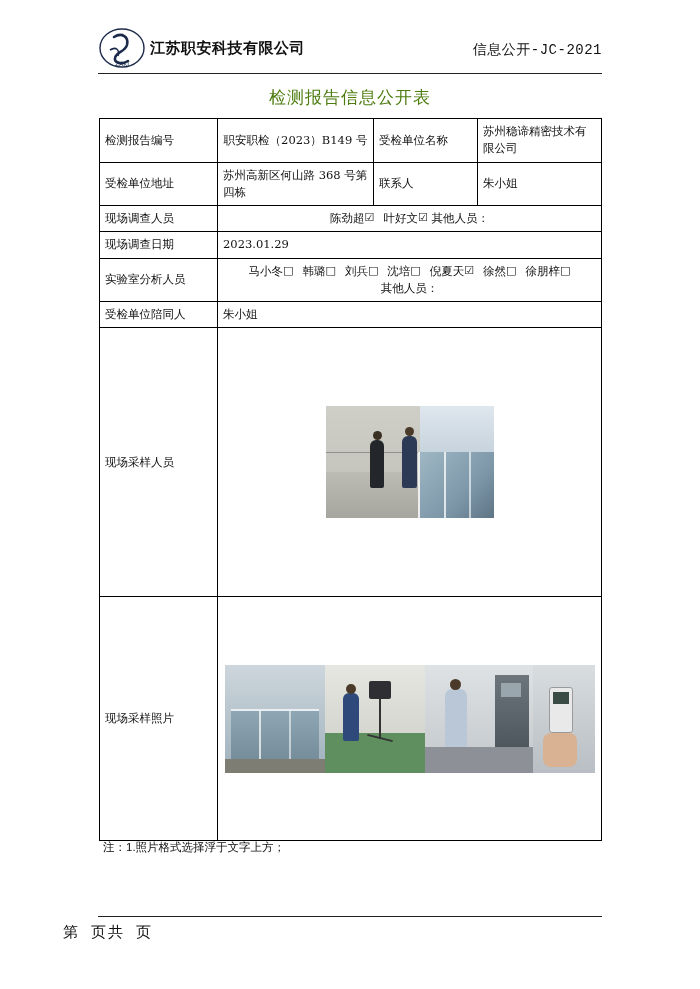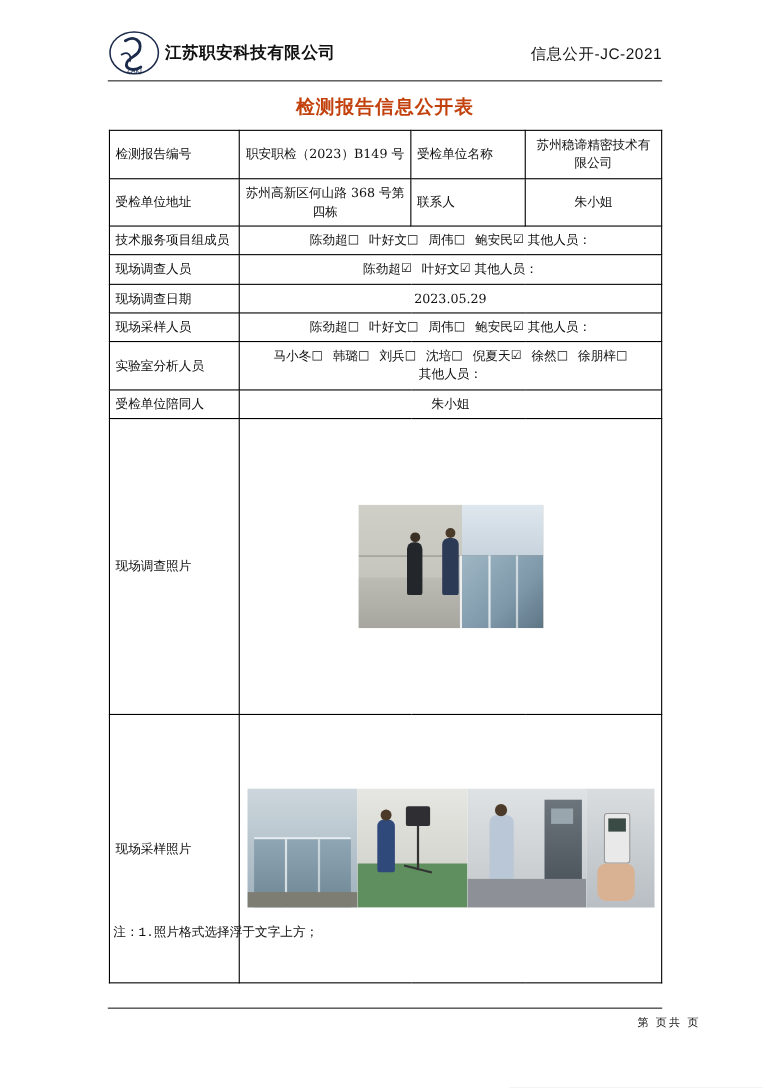--- a/index.html
+++ b/index.html
@@ -50,21 +50,21 @@
     font-size: 15px;
     font-weight: bold;
     letter-spacing: 0.5px;
     color: #111;
     white-space: nowrap;
   }
   .doc-code {
     position: absolute;
     right: 0;
     top: 13px;
-    font-family: Liberation Sans, sans-serif;
+    font-family: Liberation Mono, monospace;
     font-size: 14px;
     color: #111;
     white-space: nowrap;
     letter-spacing: 0.5px;
   }
   .header-rule {
     position: absolute;
     left: 35px;
     top: 73px;
     width: 504px;
@@ -74,22 +74,22 @@
 
   
   .doc-title {
     position: absolute;
     left: 0;
     top: 86px;
     width: 574px;
     text-align: center;
     font-family: "DejaVu Serif", "Liberation Serif", serif;
     font-size: 17px;
-    font-weight: bold;
-    color: #c2410c;
+    font-weight: normal;
+    color: #4d7c0f;
     letter-spacing: 1px;
   }
 
   
   table.main {
     position: absolute;
     left: 36px;
     top: 118px;
     width: 502px;
     border-collapse: collapse;
@@ -104,21 +104,21 @@
     vertical-align: middle;
     line-height: 1.5;
   }
   .c-label {
     white-space: nowrap;
   }
   .c-left {
     text-align: center;
   }
   .c-center {
-    text-align: center;
+    text-align: left;
   }
 
   .chk {
     display: inline-block;
     font-family: "DejaVu Sans", sans-serif;
     font-size: 11px;
     line-height: 1;
     transform: translateY(-1px);
   }
   .person {
@@ -289,40 +289,40 @@
   .ph2d .hand {
     position: absolute; left: 10px; bottom: 6px; width: 34px; height: 34px;
     background: #d8b293; border-radius: 8px;
   }
 
   
   .footnote {
     position: absolute;
     left: 40px;
     top: 840px;
-    font-family: Liberation Mono, monospace;
+    font-family: Liberation Sans, sans-serif;
     font-size: 11.5px;
     color: #111;
   }
   .footer-rule {
     position: absolute;
     left: 35px;
     top: 916px;
     width: 504px;
     height: 0;
     border-top: 1px solid #222;
   }
   .footer-text {
     position: absolute;
     left: 0;
     top: 923px;
     width: 574px;
-    text-align: right;
-    font-family: Liberation Sans, sans-serif;
-    font-size: 10px;
+    text-align: left;
+    font-family: Liberation Mono, monospace;
+    font-size: 15px;
     color: #111;
     letter-spacing: 2px;
   }
 </style>
 </head>
 <body>
 
 <div class="page">
   <div class="sheet">
 
@@ -358,65 +358,51 @@
           <td class="c-center">苏州稳谛精密技术有限公司</td>
         </tr>
 
         <tr>
           <td class="c-label">受检单位地址</td>
           <td class="c-center">苏州高新区何山路 368 号第四栋</td>
           <td class="c-label">联系人</td>
           <td class="c-center">朱小姐</td>
         </tr>
 
-        <tr>
-          <td class="c-label">技术服务项目组成员</td>
-          <td class="c-left" colspan="3">
-            <span id="team-list"><span class="person"><span>陈劲超</span><span class="chk">□</span></span><span class="person"><span>叶好文</span><span class="chk">□</span></span><span class="person"><span>周伟</span><span class="chk">□</span></span><span class="person"><span>鲍安民</span><span class="chk">☑</span></span></span>
-            <span>其他人员：</span>
-          </td>
-        </tr>
 
 
         <tr>
           <td class="c-label">现场调查人员</td>
           <td class="c-left" colspan="3">
             <span id="survey-list"><span class="person"><span>陈劲超</span><span class="chk">☑</span></span><span class="person"><span>叶好文</span><span class="chk">☑</span></span></span>
             <span>其他人员：</span>
           </td>
         </tr>
 
         <tr>
           <td class="c-label">现场调查日期</td>
-          <td class="c-center" colspan="3">2023.05.29</td>
-        </tr>
-
-        <tr>
-          <td class="c-label">现场采样人员</td>
-          <td class="c-left" colspan="3">
-            <span id="sampling-list"><span class="person"><span>陈劲超</span><span class="chk">□</span></span><span class="person"><span>叶好文</span><span class="chk">□</span></span><span class="person"><span>周伟</span><span class="chk">□</span></span><span class="person"><span>鲍安民</span><span class="chk">☑</span></span></span>
-            <span>其他人员：</span>
-          </td>
-        </tr>
+          <td class="c-center" colspan="3">2023.01.29</td>
+        </tr>
+
 
         <tr>
           <td class="c-label">实验室分析人员</td>
           <td class="c-left" colspan="3">
             <div id="lab-list"><span class="person"><span>马小冬</span><span class="chk">□</span></span><span class="person"><span>韩璐</span><span class="chk">□</span></span><span class="person"><span>刘兵</span><span class="chk">□</span></span><span class="person"><span>沈培</span><span class="chk">□</span></span><span class="person"><span>倪夏天</span><span class="chk">☑</span></span><span class="person"><span>徐然</span><span class="chk">□</span></span><span class="person"><span>徐朋梓</span><span class="chk">□</span></span></div>
             <div>其他人员：</div>
           </td>
         </tr>
 
         <tr>
           <td class="c-label">受检单位陪同人</td>
           <td class="c-center" colspan="3">朱小姐</td>
         </tr>
 
         <tr>
-          <td class="c-label" style="height:260px">现场调查照片</td>
+          <td class="c-label" style="height:260px">现场采样人员</td>
           <td class="photo-cell" colspan="3" style="height:260px">
             <div class="photo-wrap">
               <div class="ph1">
                 <div class="sky"></div>
                 <div class="floor"></div>
                 <div class="wallline"></div>
                 <div class="p-a"></div>
                 <div class="p-b"></div>
                 <div class="glassbox"></div>
               </div>

